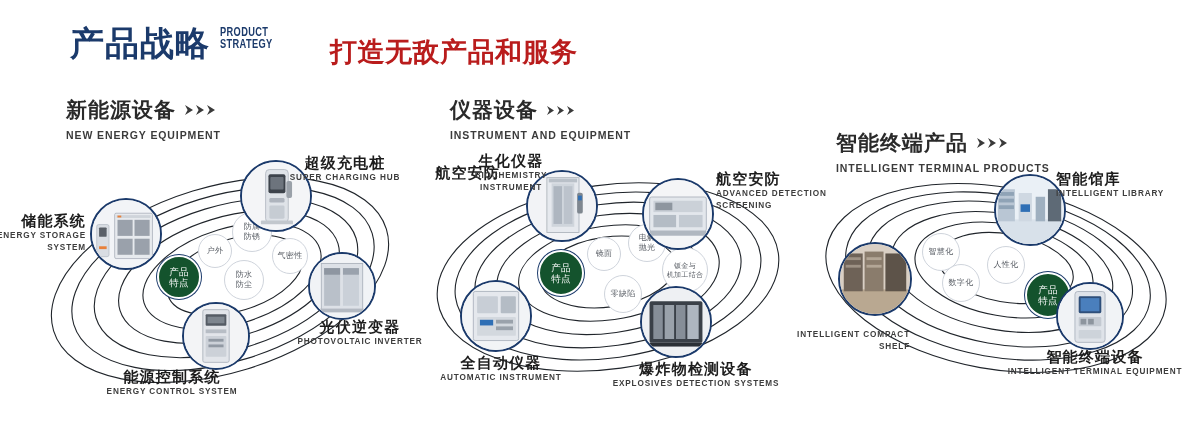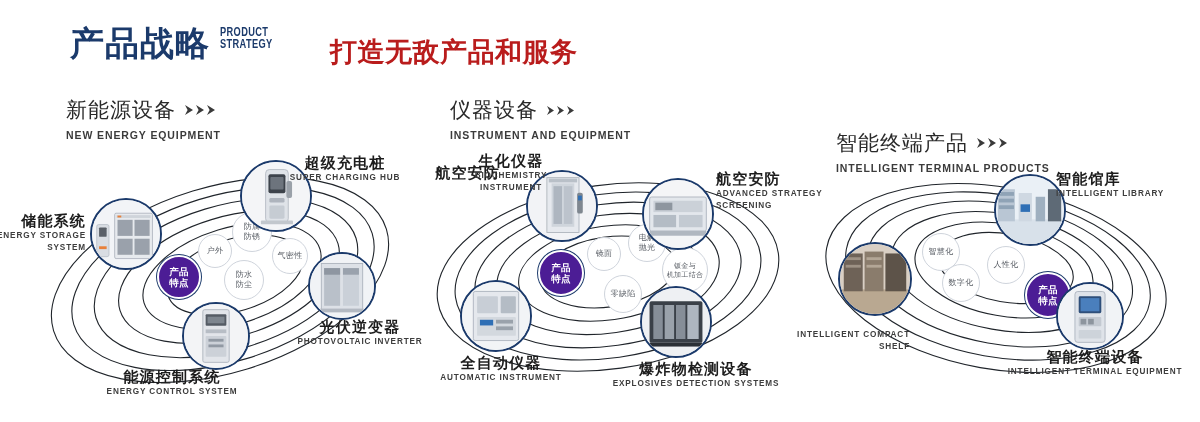--- a/index.html
+++ b/index.html
@@ -26,21 +26,21 @@
     white-space:nowrap;
   }
   .subtitle{
     position:absolute;left:330px;top:34px;
     font-size:27px;font-weight:bold;color:#b91c1c;letter-spacing:.5px;
     white-space:nowrap;
   }
 
   
   .sec-head{position:absolute;}
-  .sec-cn{font-size:21px;font-weight:normal;color:#2a2a2a;letter-spacing:1px;white-space:nowrap;display:flex;align-items:center;}
+  .sec-cn{font-size:21px;font-weight:bold;color:#2a2a2a;letter-spacing:1px;white-space:nowrap;display:flex;align-items:center;}
   .chevs{display:inline-flex;margin-left:9px;color:#3a3a3a;}
   .chevs svg{display:block;}
   .sec-en{margin-top:5px;font-size:10.5px;font-weight:bold;color:#3b3b3b;letter-spacing:.9px;white-space:nowrap;}
 
   
   .cluster{position:absolute;}
   .orbits{position:absolute;left:0;top:0;}
 
   
   .node{
@@ -55,22 +55,22 @@
   
   .bub{
     position:absolute;border-radius:50%;
     background:#ffffff;border:1px solid #cfd4dc;
     display:flex;align-items:center;justify-content:center;
     text-align:center;color:#5a5f66;
     font-size:8px;line-height:10px;letter-spacing:.3px;
     box-sizing:border-box;
   }
   .bub.main{
-    background:#4c1d95;border:2px solid #ffffff;color:#ffffff;
-    font-weight:bold;font-size:9.5px;line-height:11px;
+    background:#14532d;border:2px solid #ffffff;color:#ffffff;
+    font-weight:normal;font-size:9.5px;line-height:11px;
     box-shadow:0 0 0 1px #1b3a6b;
   }
 
   
   .lab{position:absolute;white-space:nowrap;}
   .lab .cn{font-size:15px;font-weight:bold;color:#1d1d1d;letter-spacing:1.2px;line-height:17px;}
   .lab .en{font-size:8.2px;font-weight:bold;color:#3d3d3d;letter-spacing:.85px;line-height:10px;margin-top:2px;}
   .lab.r{text-align:right;}
   .lab.l{text-align:left;}
   .lab.c{text-align:center;}
@@ -298,21 +298,21 @@
         <rect x="6" y="18" width="60" height="36" rx="2" fill="#e3e7ec" stroke="#a9b0ba" stroke-width="0.9"></rect>
         <rect x="10" y="22" width="52" height="12" fill="#cbd1d8"></rect>
         <rect x="10" y="37" width="24" height="13" fill="#b4bcc5"></rect>
         <rect x="37" y="37" width="25" height="13" fill="#c3cad2"></rect>
         <rect x="6" y="54" width="60" height="5" fill="#b0b7c0"></rect>
         <rect x="12" y="24" width="18" height="8" fill="#8e969f"></rect>
       </svg>
     </div>
     <div class="lab l" style="left:286px;top:20px;width:130px;">
       <div class="cn">航空安防</div>
-      <div class="en">ADVANCED STRATEGY</div>
+      <div class="en">ADVANCED DETECTION</div>
       <div class="en">SCREENING</div>
     </div>
 
     <div class="node" style="left:30px;top:130px;width:72px;height:72px;">
       <svg class="ph" viewBox="0 0 72 72">
         <rect width="72" height="72" fill="#f2f4f6"></rect>
         <rect x="12" y="10" width="48" height="52" rx="2" fill="#e5e8ed" stroke="#a9b0ba" stroke-width="0.9"></rect>
         <rect x="16" y="15" width="22" height="18" rx="1" fill="#c8ced6"></rect>
         <rect x="41" y="15" width="16" height="18" rx="1" fill="#b4bcc5"></rect>
         <rect x="16" y="37" width="41" height="20" rx="1" fill="#d3d8de"></rect>

